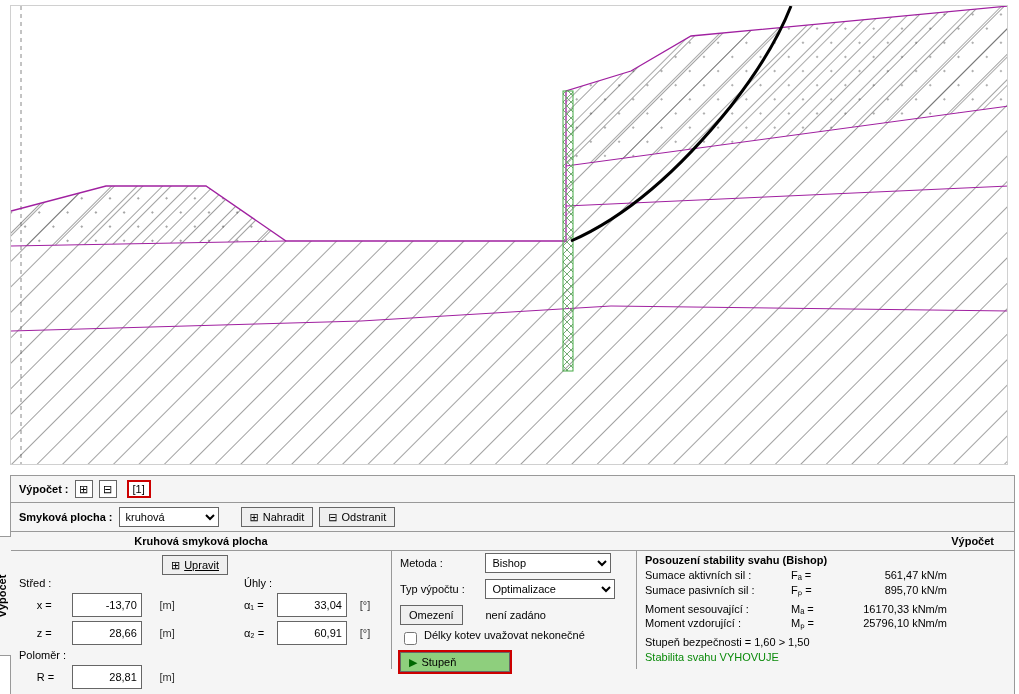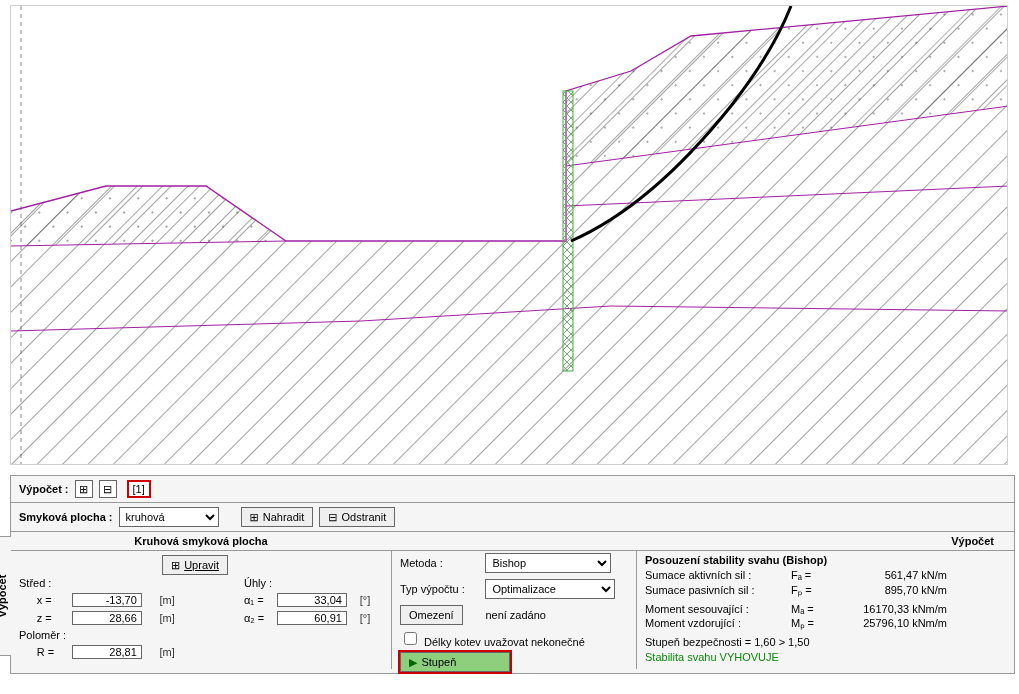--- a/index.html
+++ b/index.html
@@ -11,21 +11,21 @@
   .vtab span { transform: rotate(-90deg); white-space: nowrap; font-weight: bold; }
 
   .row { display: flex; align-items: center; padding: 4px 8px; gap: 6px; }
   .row.border-b { border-bottom: 1px solid #999; }
   .lbl-bold { font-weight: bold; }
 
   .sqbtn { width: 18px; height: 18px; border: 1px solid #666; background: #fff; display: inline-flex; align-items: center; justify-content: center; cursor: pointer; }
   .num-tab { min-width: 22px; height: 18px; border: 2px solid #c00; background: #fff; display: inline-flex; align-items: center; justify-content: center; cursor: pointer; padding: 0 4px; margin-left: 4px; }
 
   select { height: 20px; border: 1px solid #666; background: #fff; font-size: 11px; padding: 0 2px; }
-  input[type=text] { height: 14px; border: 1px solid #666; background: #fff; text-align: right; padding: 0 4px; font-size: 11px; }
+  input[type=text] { height: 24px; border: 1px solid #666; background: #fff; text-align: right; padding: 0 4px; font-size: 11px; }
   .wbtn { height: 20px; border: 1px solid #666; background: #efefef; display: inline-flex; align-items: center; gap: 4px; padding: 0 8px; cursor: pointer; }
   .wbtn.red { outline: 2px solid #c00; background: #8ecf7d; }
 
   .section-title { font-weight: bold; text-align: center; flex: 0 0 auto; }
   .columns { display: flex; align-items: flex-start; }
   .col { padding: 2px 8px; }
   .gridp { display: grid; grid-template-columns: auto auto auto auto auto auto; gap: 4px 0; align-items: center; }
   .gridp .u { color: #333; }
 
   .result-title { flex: 1; text-align: right; font-weight: bold; padding-right: 20px; }
@@ -154,21 +154,21 @@
         <span>Metoda :</span>
         <select style="width:126px;"><option>Bishop</option></select>
         <span>Typ výpočtu :</span>
         <select style="width:130px;"><option>Optimalizace</option></select>
         <span class="wbtn" style="justify-self:start;">
             <span>Omezení</span>
           </span>
         <span>není zadáno</span>
       </div>
       <div style="margin-top:4px;">
-        <label style="display:flex;align-items:flex-end;gap:4px;">
+        <label style="display:flex;align-items:flex-start;gap:4px;">
           <input type="checkbox" style="">
           <span>Délky kotev uvažovat nekonečné</span>
         </label>
       </div>
       <div style="margin-top:4px;">
         <span class="wbtn red" style="width:110px;">
           <span style="color:#060;">▶</span>
           <span>Stupeň</span>
         </span>
       </div>

